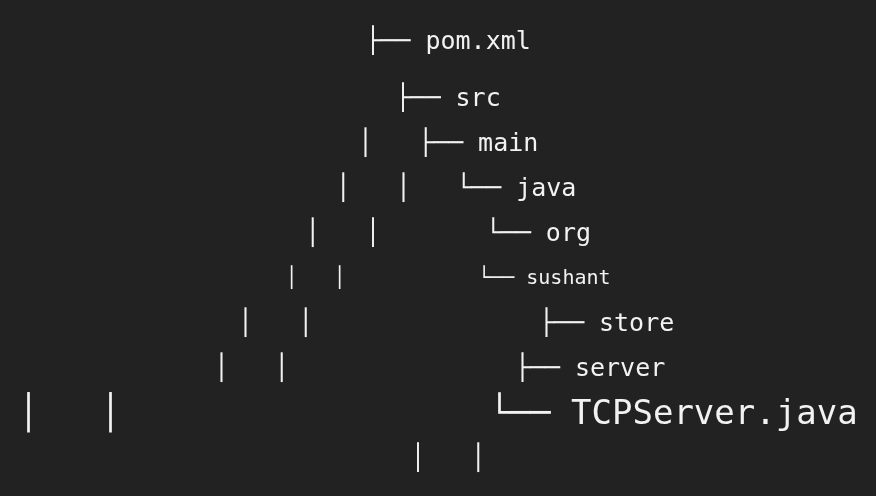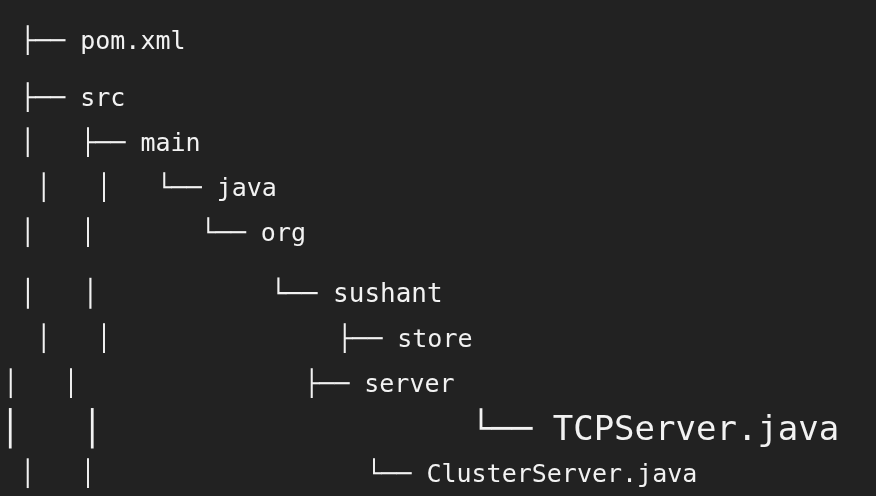--- a/index.html
+++ b/index.html
@@ -13,20 +13,21 @@
     background: #222222;
     overflow: hidden;
     font-family: "DejaVu Sans Mono", "Liberation Mono", monospace;
   }
   #terminal {
     width: 876px;
     height: 496px;
     background: #222222;
     box-sizing: border-box;
     padding: 18px 0 0 0;
+    text-align: center;
   }
   .tree {
     margin: 0;
     padding: 0;
     list-style: none;
   }
   .tree-line {
     display: block;
     height: 45px;
     line-height: 45px;
@@ -54,20 +55,19 @@
 </head>
 <body style="background: rgb(34, 34, 34);">
 
 <div id="terminal" style="background: rgb(34, 34, 34); color: rgb(242, 242, 242); padding-top: 18px;">
   <div class="tree" id="tree-root">
       <div class="tree-line is-file" style="font-size: 25px; line-height: 45px; height: 45px; padding-left: 20px; color: rgb(242, 242, 242);"><span class="guides">├── </span><span class="label">pom.xml</span></div>
       <div class="tree-line is-dir" style="font-size: 25px; line-height: 45px; height: 45px; padding-left: 20px; color: rgb(242, 242, 242); margin-top: 12px;"><span class="guides">├── </span><span class="label">src</span></div>
       <div class="tree-line is-dir" style="font-size: 25px; line-height: 45px; height: 45px; padding-left: 20px; color: rgb(242, 242, 242);"><span class="guides">│   ├── </span><span class="label">main</span></div>
       <div class="tree-line is-dir" style="font-size: 25px; line-height: 45px; height: 45px; padding-left: 36px; color: rgb(242, 242, 242);"><span class="guides">│   │   └── </span><span class="label">java</span></div>
       <div class="tree-line is-dir" style="font-size: 25px; line-height: 45px; height: 45px; padding-left: 20px; color: rgb(242, 242, 242);"><span class="guides">│   │       └── </span><span class="label">org</span></div>
-      <div class="tree-line is-dir" style="font-size: 26px; line-height: 45px; height: 45px; padding-left: 20px; color: rgb(242, 242, 242); margin-top: 16px;"><span class="guides">│   │           └── </span><span class="label">sushant</span></div>
+      <div class="tree-line is-dir" style="font-size: 20px; line-height: 45px; height: 45px; padding-left: 20px; color: rgb(242, 242, 242);"><span class="guides">│   │           └── </span><span class="label">sushant</span></div>
       <div class="tree-line is-dir" style="font-size: 25px; line-height: 45px; height: 45px; padding-left: 36px; color: rgb(242, 242, 242);"><span class="guides">│   │               ├── </span><span class="label">store</span></div>
       <div class="tree-line is-dir" style="font-size: 25px; line-height: 45px; height: 45px; padding-left: 3px; color: rgb(242, 242, 242);"><span class="guides">│   │               ├── </span><span class="label">server</span></div>
       <div class="tree-line is-file" style="font-size: 34px; line-height: 45px; height: 45px; color: rgb(242, 242, 242);"><span class="guides">│   │                  └── </span><span class="label">TCPServer.java</span></div>
-      <div class="tree-line is-file" style="font-size: 25px; line-height: 45px; height: 45px; padding-left: 20px; color: rgb(242, 242, 242);"><span class="guides">│   │                  └── </span><span class="label">ClusterServer.java</span></div>
       <div class="tree-line is-blank" style="font-size: 25px; line-height: 45px; height: 45px; padding-left: 20px; color: rgb(242, 242, 242);"><span class="guides">│   │</span><span class="label"></span></div>
     </div>
 </div>
 
 </body></html>

